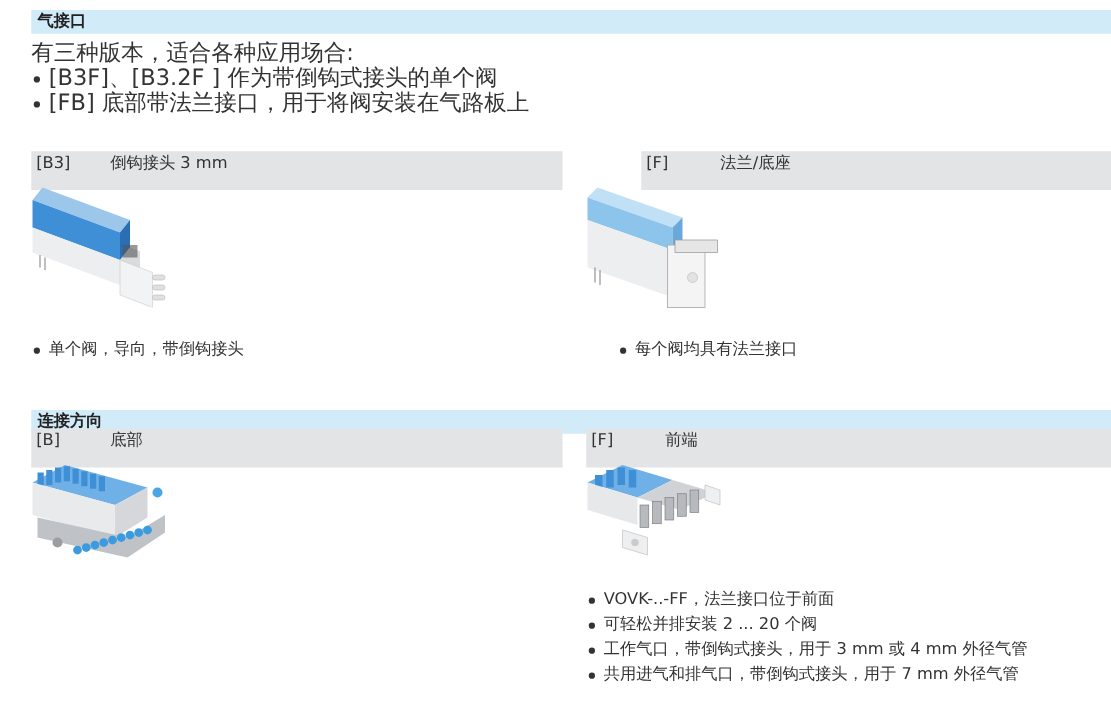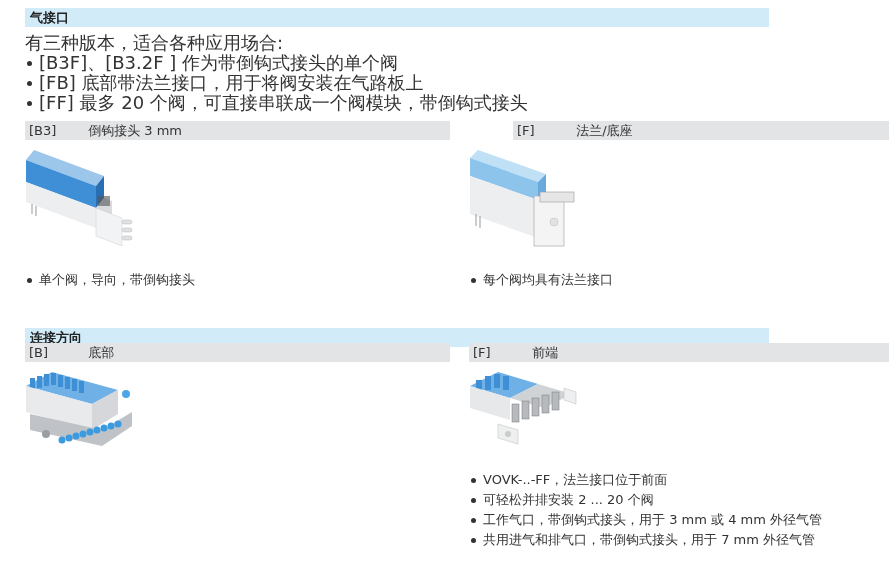--- a/index.html
+++ b/index.html
@@ -2,54 +2,53 @@
 <html><head>
 <meta charset="utf-8">
 <style>
   html, body { margin: 0; padding: 0; background: #ffffff; }
   body {
     width: 889px; height: 566px; overflow: hidden; position: relative;
     font-family: "DejaVu Sans", "Liberation Sans", sans-serif;
     color: #333333; font-size: 13px;
   }
   .section-header {
-    position: absolute; left: 25px; width: 744px; height: 19px;
+    position: absolute; left: 25px; width: 864px; height: 19px;
     background: #d2ebf8;
     font-weight: bold; font-size: 13px; line-height: 19px;
     padding-left: 5px; box-sizing: border-box; color: #222;
   }
   .intro { position: absolute; left: 25px; top: 33px; font-size: 18px; line-height: 20px; }
   .intro .lead { }
   ul.bullets { list-style: none; margin: 0; padding: 0; }
   ul.bullets li { position: relative; padding-left: 14px; line-height: 20px; white-space: nowrap; }
   ul.bullets li::before {
     content: ""; position: absolute; left: 2px; top: 8px;
     width: 5px; height: 5px; border-radius: 50%; background: #333;
   }
   .subheader {
-    position: absolute; height: 19px; background: #e3e4e6;
+    position: absolute; height: 31px; background: #e3e4e6;
     font-size: 13px; line-height: 19px; box-sizing: border-box; padding-left: 4px;
   }
   .subheader .code { display: inline-block; width: 55px; }
   .col-left { left: 25px; width: 425px; }
   .col-right { left: 469px; width: 420px; }
   .pic { position: absolute; }
   .block-list { position: absolute; }
 </style>
 </head>
 <body>
 
 <div class="section-header" style="top:8px;">气接口</div>
 
 <div class="intro">
   <div class="lead">有三种版本，适合各种应用场合:</div>
   <ul class="bullets">
     <li>[B3F]、[B3.2F ] 作为带倒钩式接头的单个阀</li>
     <li>[FB] 底部带法兰接口，用于将阀安装在气路板上</li>
-    <li>[FF] 最多 20 个阀，可直接串联成一个阀模块，带倒钩式接头</li>
   </ul>
 </div>
 
 <div class="subheader col-left" style="top:121px;">
   <span class="code">[B3]</span>
   <span>倒钩接头 3 mm</span>
 </div>
 <div class="pic" style="left:24px; top:146px;">
   <svg width="115" height="100" viewBox="0 0 115 100">
     <polygon points="2,14 10,4 80,30 72,40" fill="#9cc6ea"></polygon>
@@ -81,21 +80,21 @@
     <polygon points="70,36 78,28 78,46 70,54" fill="#6aa9db"></polygon>
     <polygon points="2,30 70,54 70,92 2,68" fill="#eceef0"></polygon>
     <polygon points="70,54 78,46 80,50 80,86 70,92" fill="#d7d9dc"></polygon>
     <rect x="66" y="50" width="30" height="50" fill="#f4f4f5" stroke="#aaa" stroke-width="0.7"></rect>
     <rect x="72" y="46" width="34" height="10" fill="#e6e6e6" stroke="#999" stroke-width="0.6"></rect>
     <circle cx="86" cy="76" r="4" fill="#e2e2e2" stroke="#bbb" stroke-width="0.5"></circle>
     <line x1="8" y1="68" x2="8" y2="80" stroke="#999" stroke-width="1"></line>
     <line x1="12" y1="70" x2="12" y2="82" stroke="#999" stroke-width="1"></line>
   </svg>
 </div>
-<ul class="bullets block-list" style="left:469px; top:270px;">
+<ul class="bullets block-list" style="left:494px; top:270px;">
   <li>每个阀均具有法兰接口</li>
 </ul>
 
 <div class="section-header" style="top:328px;">连接方向</div>
 
 <div class="subheader col-left" style="top:343px;">
   <span class="code">[B]</span>
   <span>底部</span>
 </div>
 <div class="pic" style="left:22px; top:368px;">

